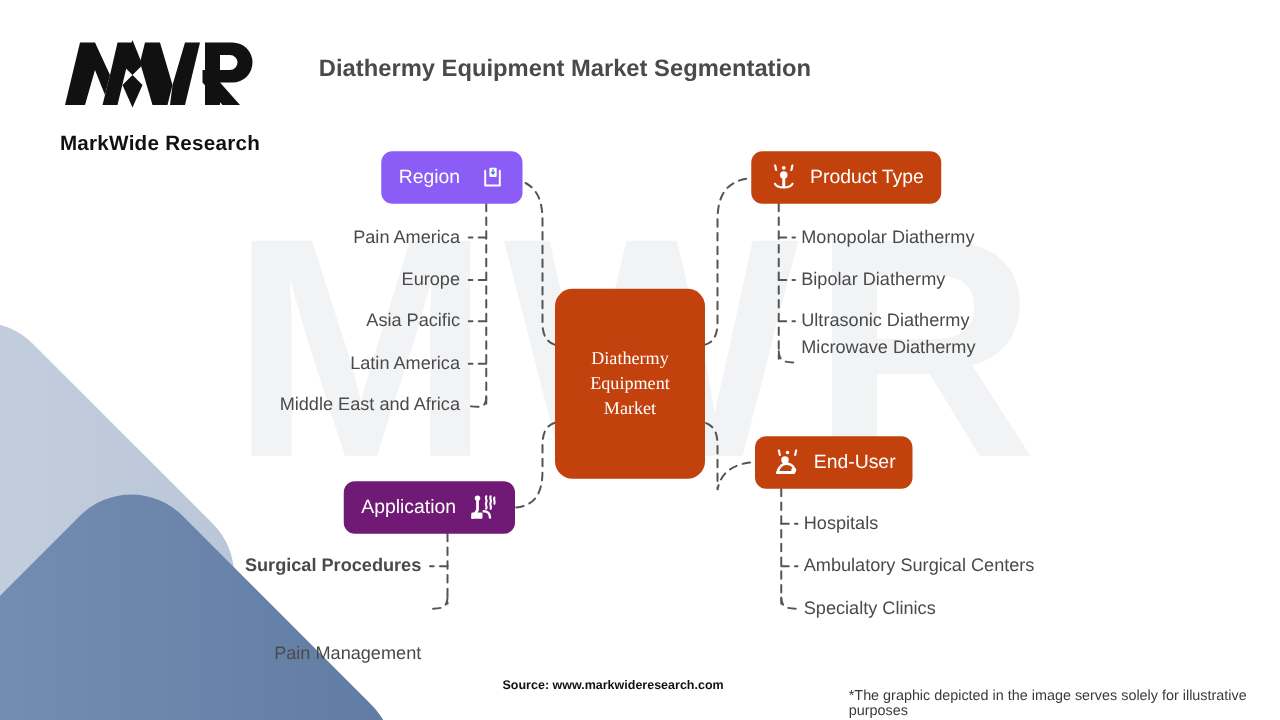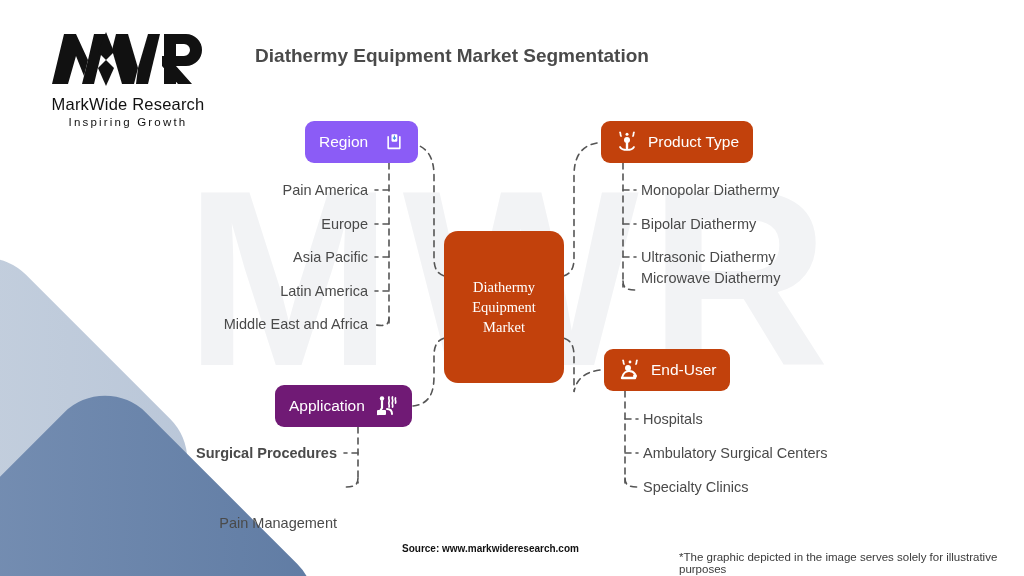--- a/index.html
+++ b/index.html
@@ -27,21 +27,21 @@
     white-space:nowrap;
     font-family:"Liberation Sans", sans-serif;
     z-index:0;
     user-select:none;
   }
 
   
   .logo { position:absolute; left:28px; top:30px; width:200px; z-index:5; text-align:center; }
   .logo svg { display:block; margin:0 auto; }
   .logo-name {
-    font-size:16.5px; font-weight:normal; color:#111; letter-spacing:0.2px; margin-top:7px;
+    font-size:16.5px; font-weight:bold; color:#111; letter-spacing:0.2px; margin-top:18px;
   }
   .logo-tag {
     font-size:11.5px; color:#111; letter-spacing:2.2px; margin-top:2px;
   }
 
   
   .title {
     position:absolute; left:0; top:45px; width:904px; text-align:center;
     font-size:19px; font-weight:bold; color:#4a4a4a; z-index:5;
   }
@@ -119,21 +119,20 @@
       <polygon points="56,2 64,22 56,30 48,22"></polygon>
       <polygon points="56,30 64,38 56,56 48,38"></polygon>
 
       <polygon points="66,4 78,4 88,38 84,54 72,54 62,20"></polygon>
       <polygon points="88,38 98,4 110,4 98,54 86,54"></polygon>
 
       <path d="M114 4 h22 a16 16 0 0 1 0 32 h-10 l16 18 h-14 l-16 -18 v-10 h22 a6 6 0 0 0 0 -12 h-8 v40 h-12 z"></path>
     </g>
   </svg>
   <div class="logo-name">MarkWide Research</div>
-  <div class="logo-tag">Inspiring Growth</div>
 </div>
 
 <div class="title">Diathermy Equipment Market Segmentation</div>
 
 <svg id="connectors" viewBox="0 0 1024 576" xmlns="http://www.w3.org/2000/svg">
   <g fill="none" stroke="#555" stroke-width="1.6" stroke-dasharray="6 5" stroke-linecap="round">
 
     <path d="M410 143 C 428 146 434 158 434 176 L 434 258 C 434 272 440 276 450 277"></path>
     <path d="M597 143 C 580 146 574 158 574 176 L 574 258 C 574 272 568 276 558 277"></path>
     <path d="M413 406 C 430 404 434 392 434 376 L 434 356 C 434 342 440 338 450 337"></path>

